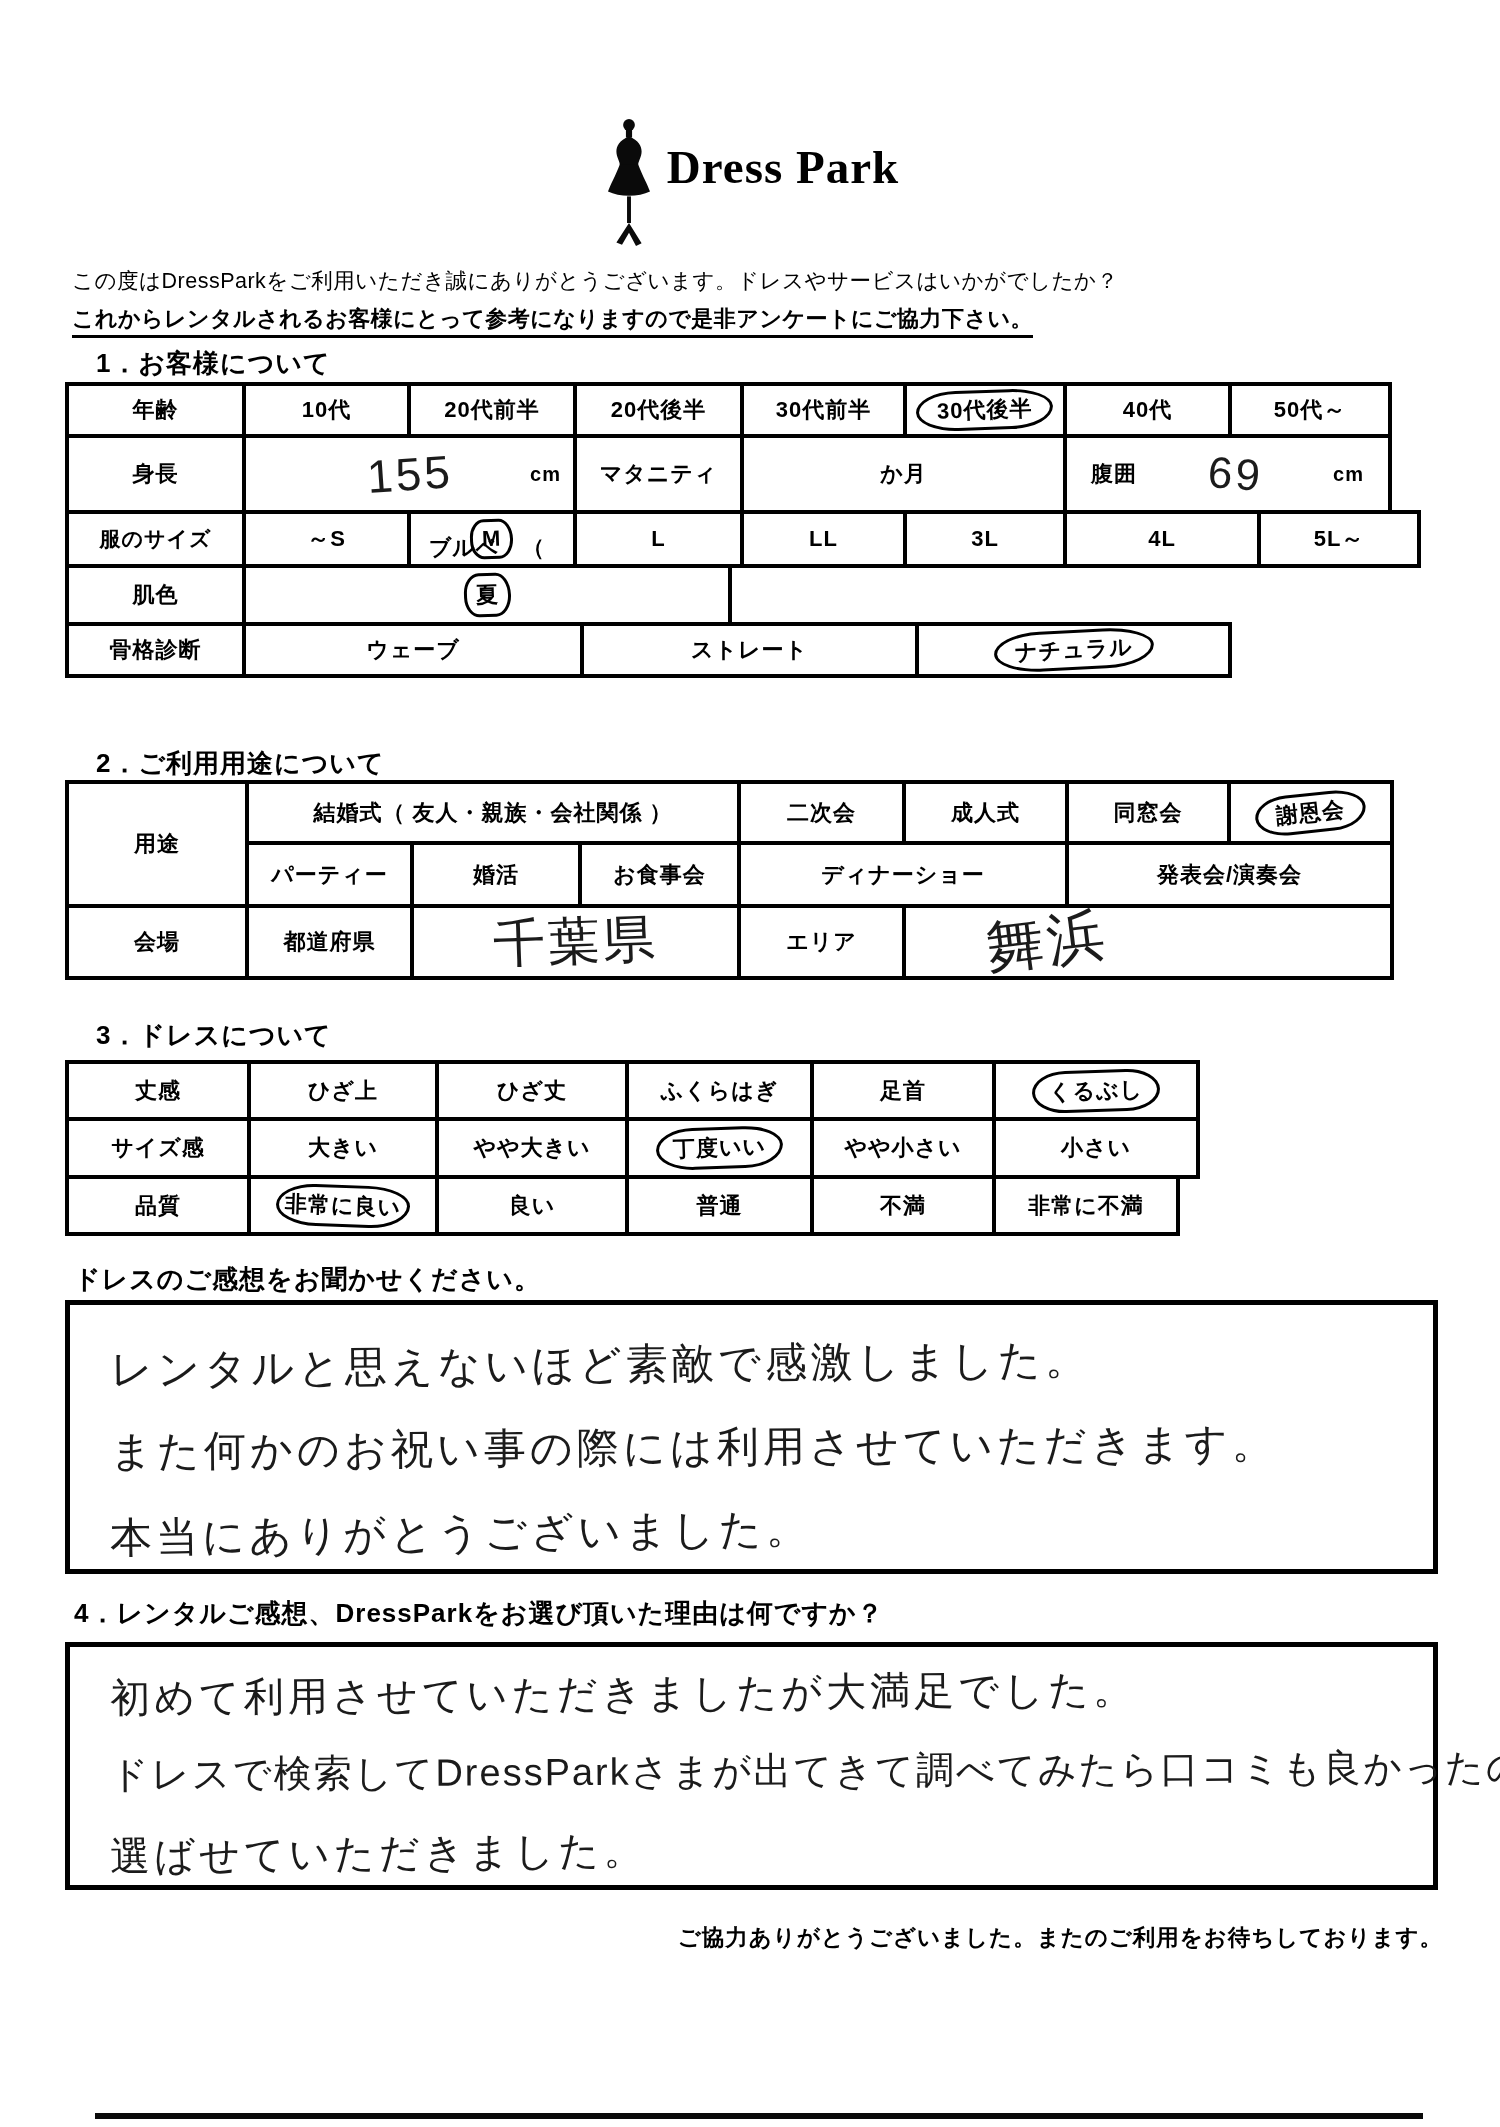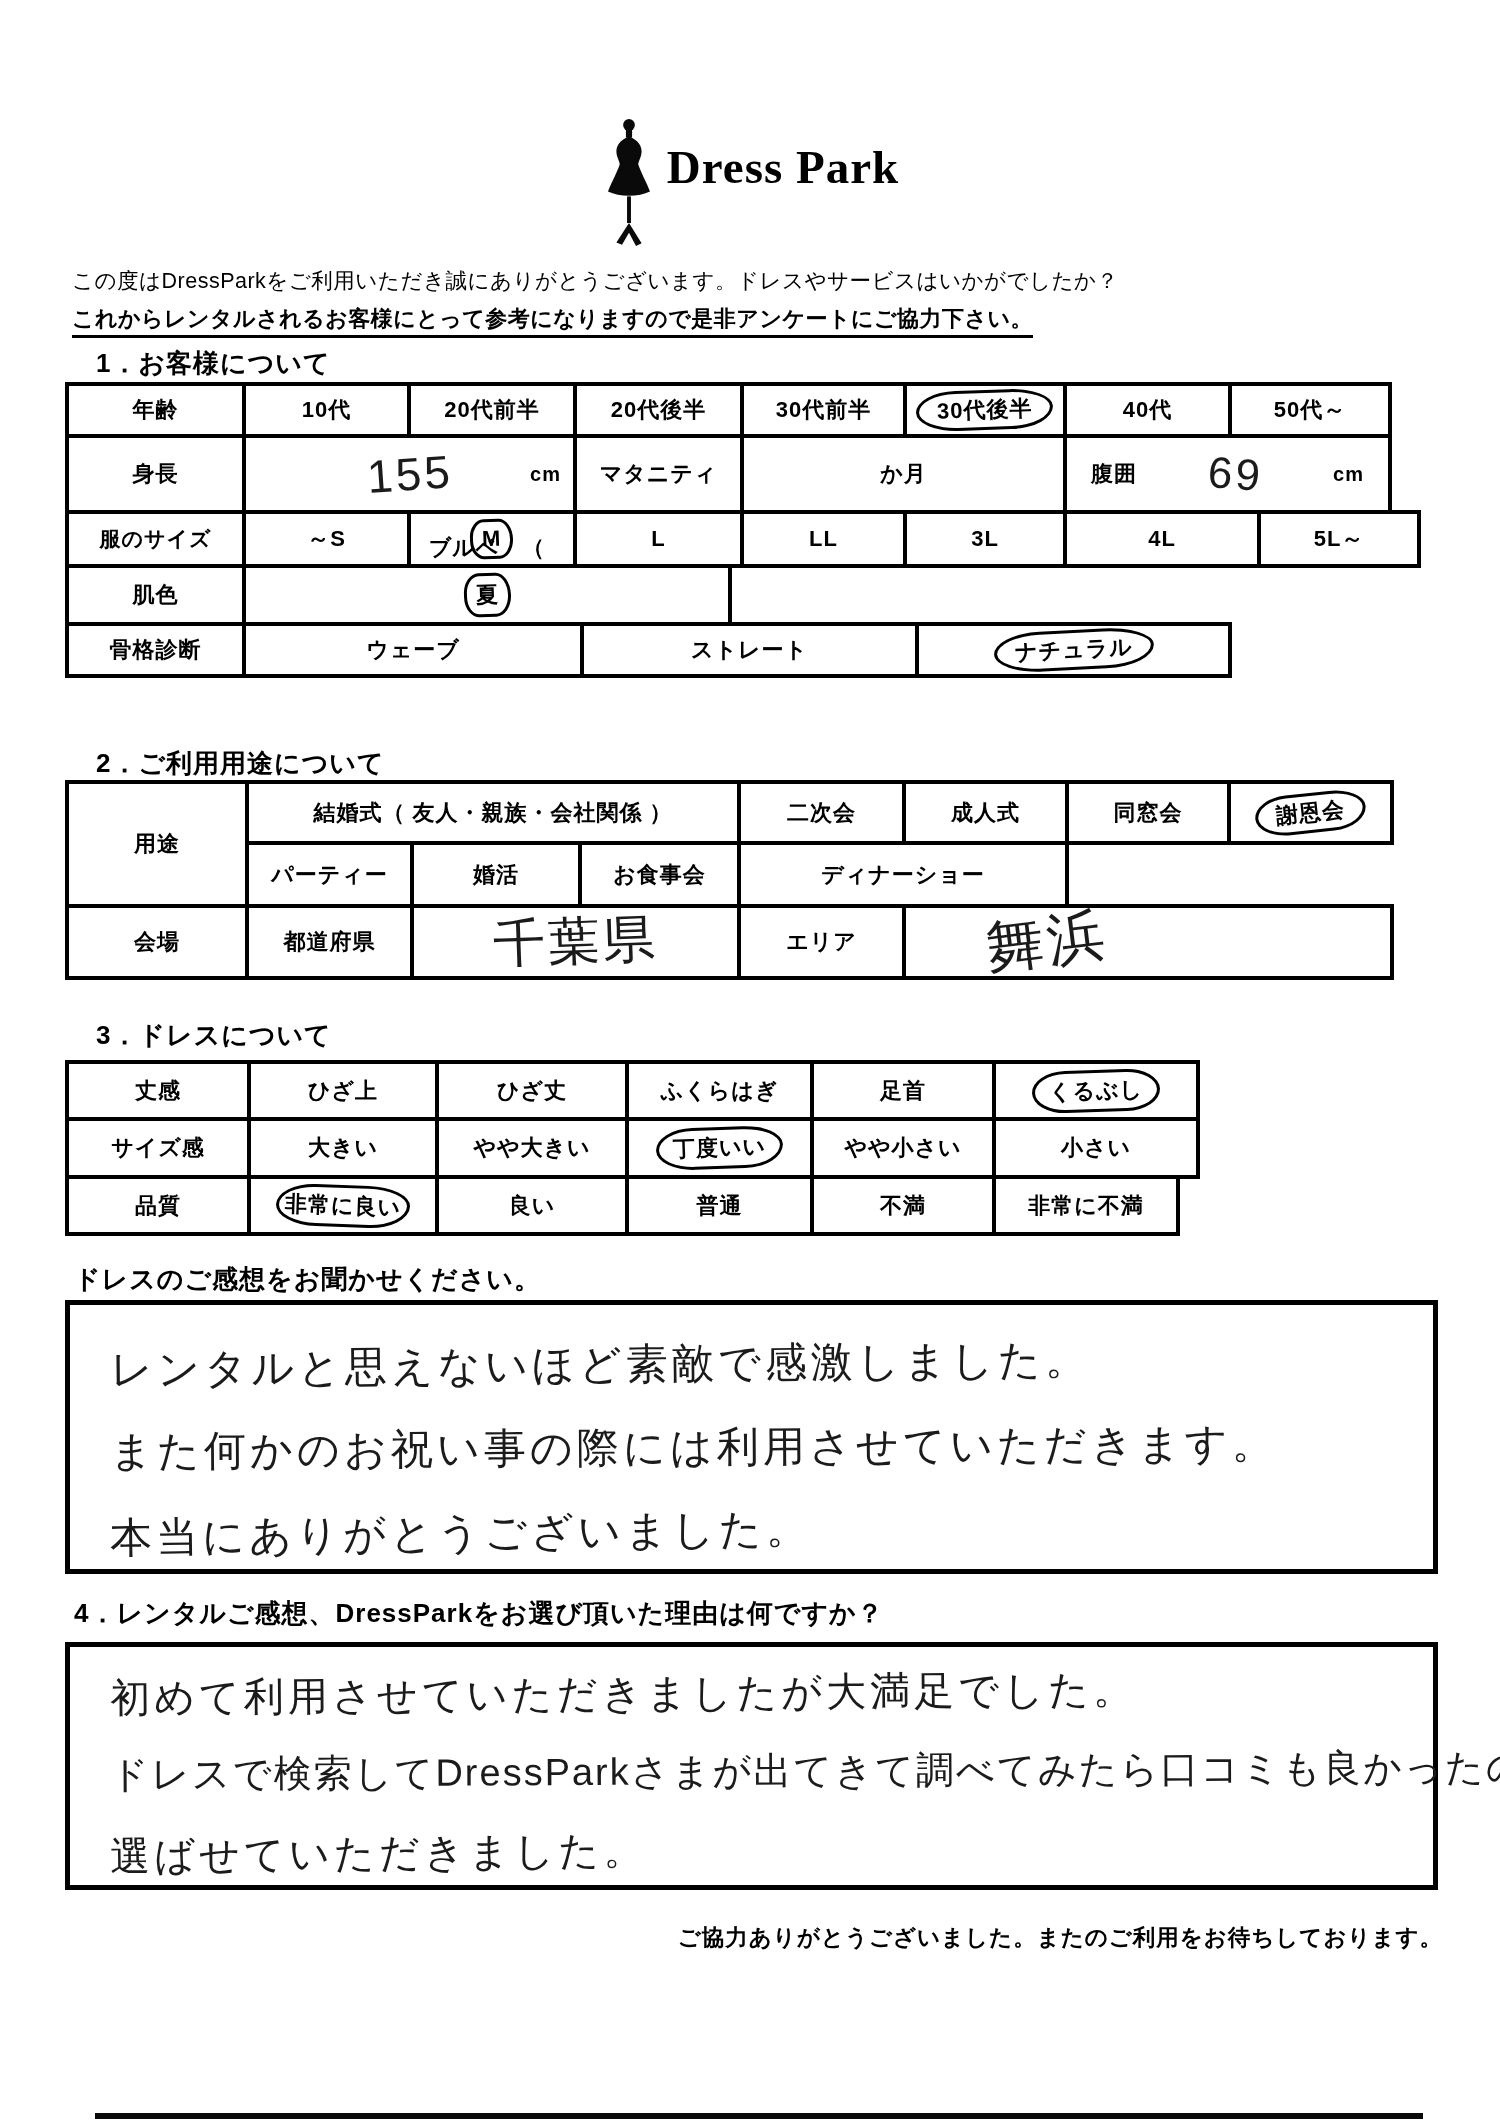--- a/index.html
+++ b/index.html
@@ -148,20 +148,21 @@
         <div class="c" style="width:166px">同窓会</div>
         <div class="c" style="width:167px">
           <span class="circ wide" style="transform:rotate(-6deg);"><span>謝恩会</span></span>
         </div>
       </div>
       <div class="trow" style="--h:67px">
         <div class="c" style="width:169px">パーティー</div>
         <div class="c" style="width:172px">婚活</div>
         <div class="c" style="width:163px">お食事会</div>
         <div class="c" style="width:332px">ディナーショー</div>
+        <div class="c" style="width:329px">発表会/演奏会</div>
       </div>
     </div>
   </div>
   <div class="trow" style="--h:76px">
     <div class="c" style="width:184px">会場</div>
     <div class="c" style="width:169px">都道府県</div>
     <div class="c" style="width:331px">
       <span class="hand" style="font-size:52px; transform:rotate(-2deg);">千葉県</span>
     </div>
     <div class="c" style="width:169px">エリア</div>

